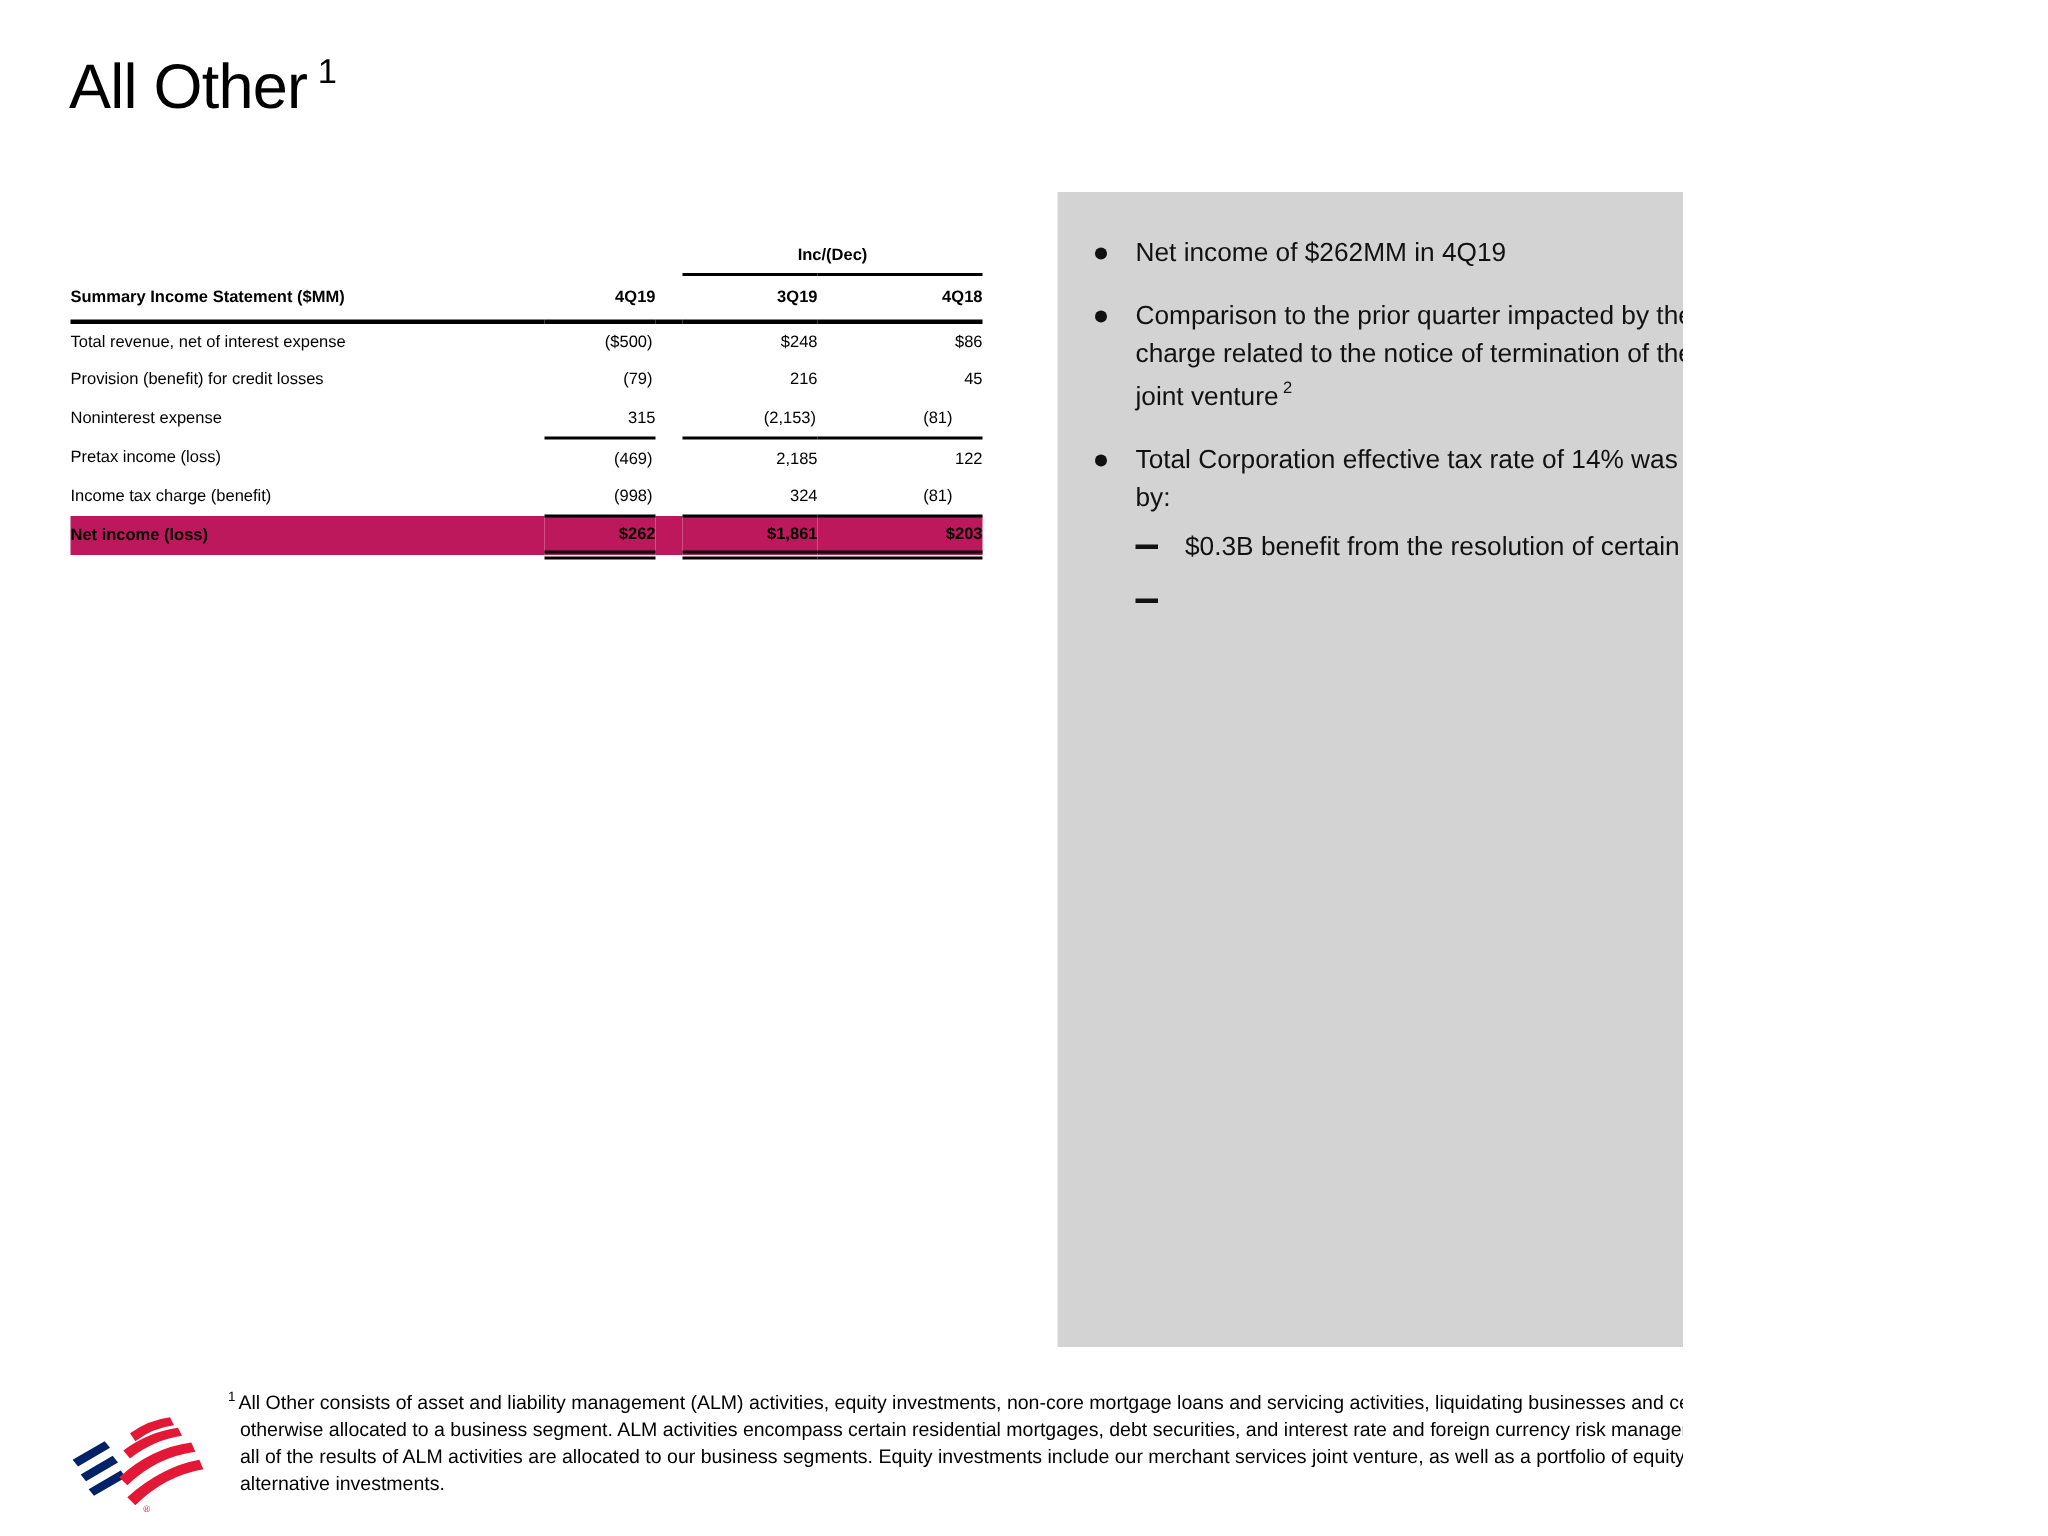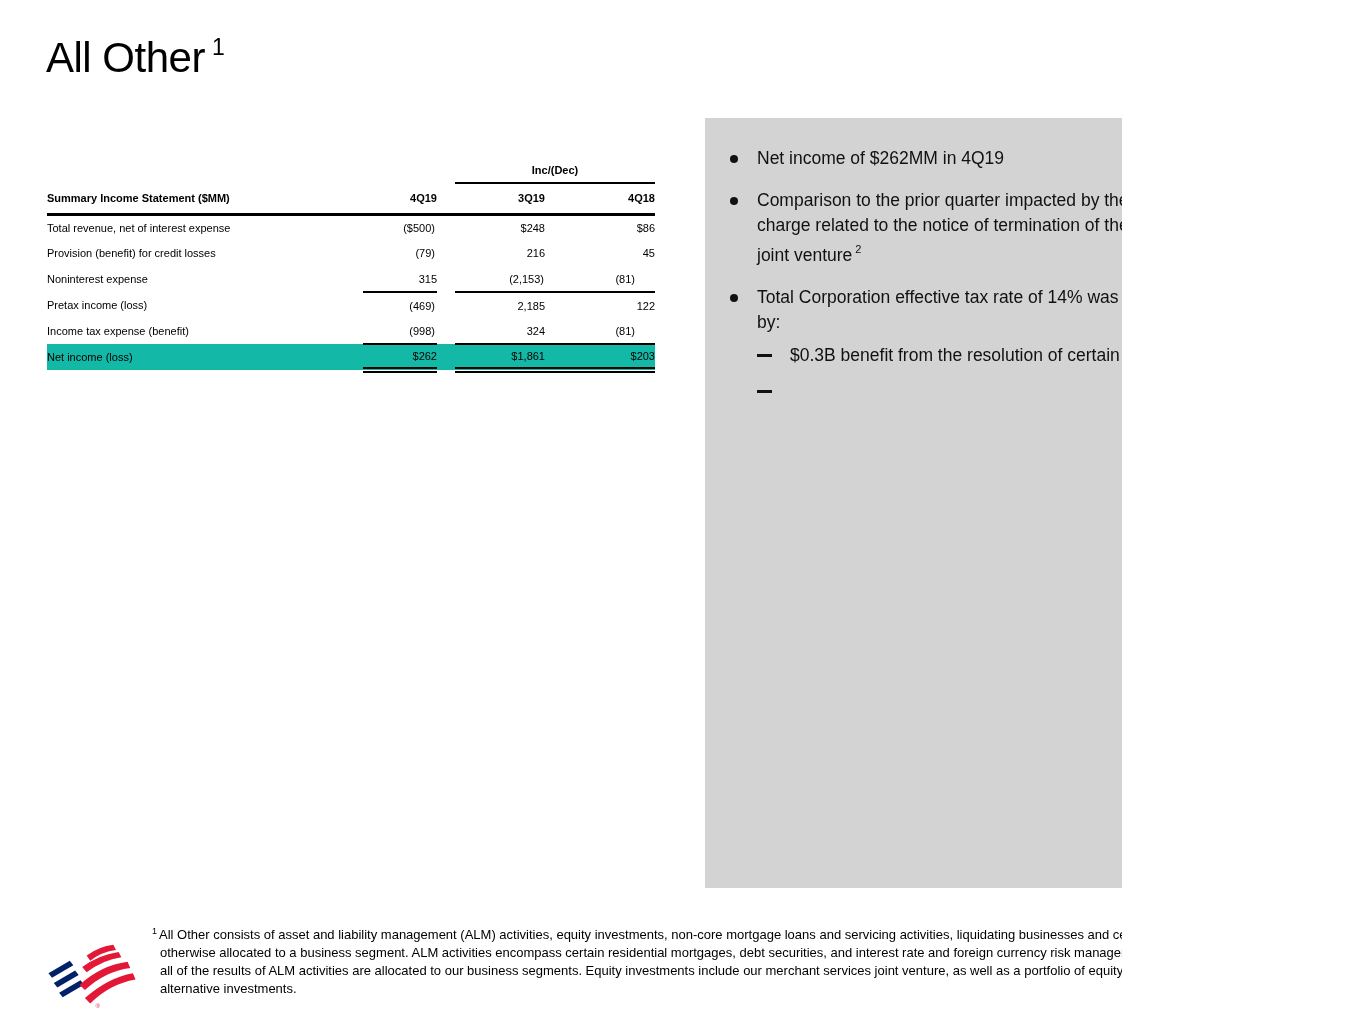--- a/index.html
+++ b/index.html
@@ -24,26 +24,26 @@
   .hdr-row td { height:31px; font-weight:bold; border-bottom:3px solid #000; }
   .lbl { text-align:left; padding-left:3px; }
   .num { text-align:right; }
   .c2 { padding-right:9px; }
   .c4 { padding-right:8px; }
   .c5 { padding-right:27px; }
   .c2.paren { padding-right:2px; }
   .c4.paren { padding-right:1px; }
   .c5.paren { padding-right:20px; }
   .sep { border-bottom:2px solid #000; }
-  .hl td { background:#14b8a6; }
+  .hl td { background:#be185d;font-weight:bold; }
   .dbl { border-bottom:6px double #000; }
 
   
   .panel {
-    position:absolute; left:705px; top:118px; width:615px; height:770px;
+    position:absolute; left:705px; top:128px; width:615px; height:770px;
     background:#d3d3d3; padding:28px 0 0 22px;
   }
   .bullets { list-style:none; }
   .bullets > li {
     position:relative; padding-left:30px; width:570px;
     font-size:17.5px; line-height:25px; margin-bottom:17px; color:#111;
   }
   .dot { position:absolute; left:3px; top:9px; width:8px; height:8px; border-radius:50%; background:#111; }
   .bsup { font-size:11px; margin-left:3px; position:relative; top:-1px; }
   .subs { list-style:none; margin-top:8px; }
@@ -106,21 +106,21 @@
         <td class="num c5 sep paren">(81)</td>
       </tr>
       <tr>
         <td class="lbl">Pretax income (loss)</td>
         <td class="num c2 paren">(469)</td>
         <td></td>
         <td class="num c4">2,185</td>
         <td class="num c5">122</td>
       </tr>
       <tr>
-        <td class="lbl">Income tax expense (benefit)</td>
+        <td class="lbl">Income tax charge (benefit)</td>
         <td class="num c2 sep paren">(998)</td>
         <td></td>
         <td class="num c4 sep">324</td>
         <td class="num c5 sep paren">(81)</td>
       </tr>
       <tr class="hl">
         <td class="lbl">Net income (loss)</td>
         <td class="num c2 dbl">$262</td>
         <td></td>
         <td class="num c4 dbl">$1,861</td>

